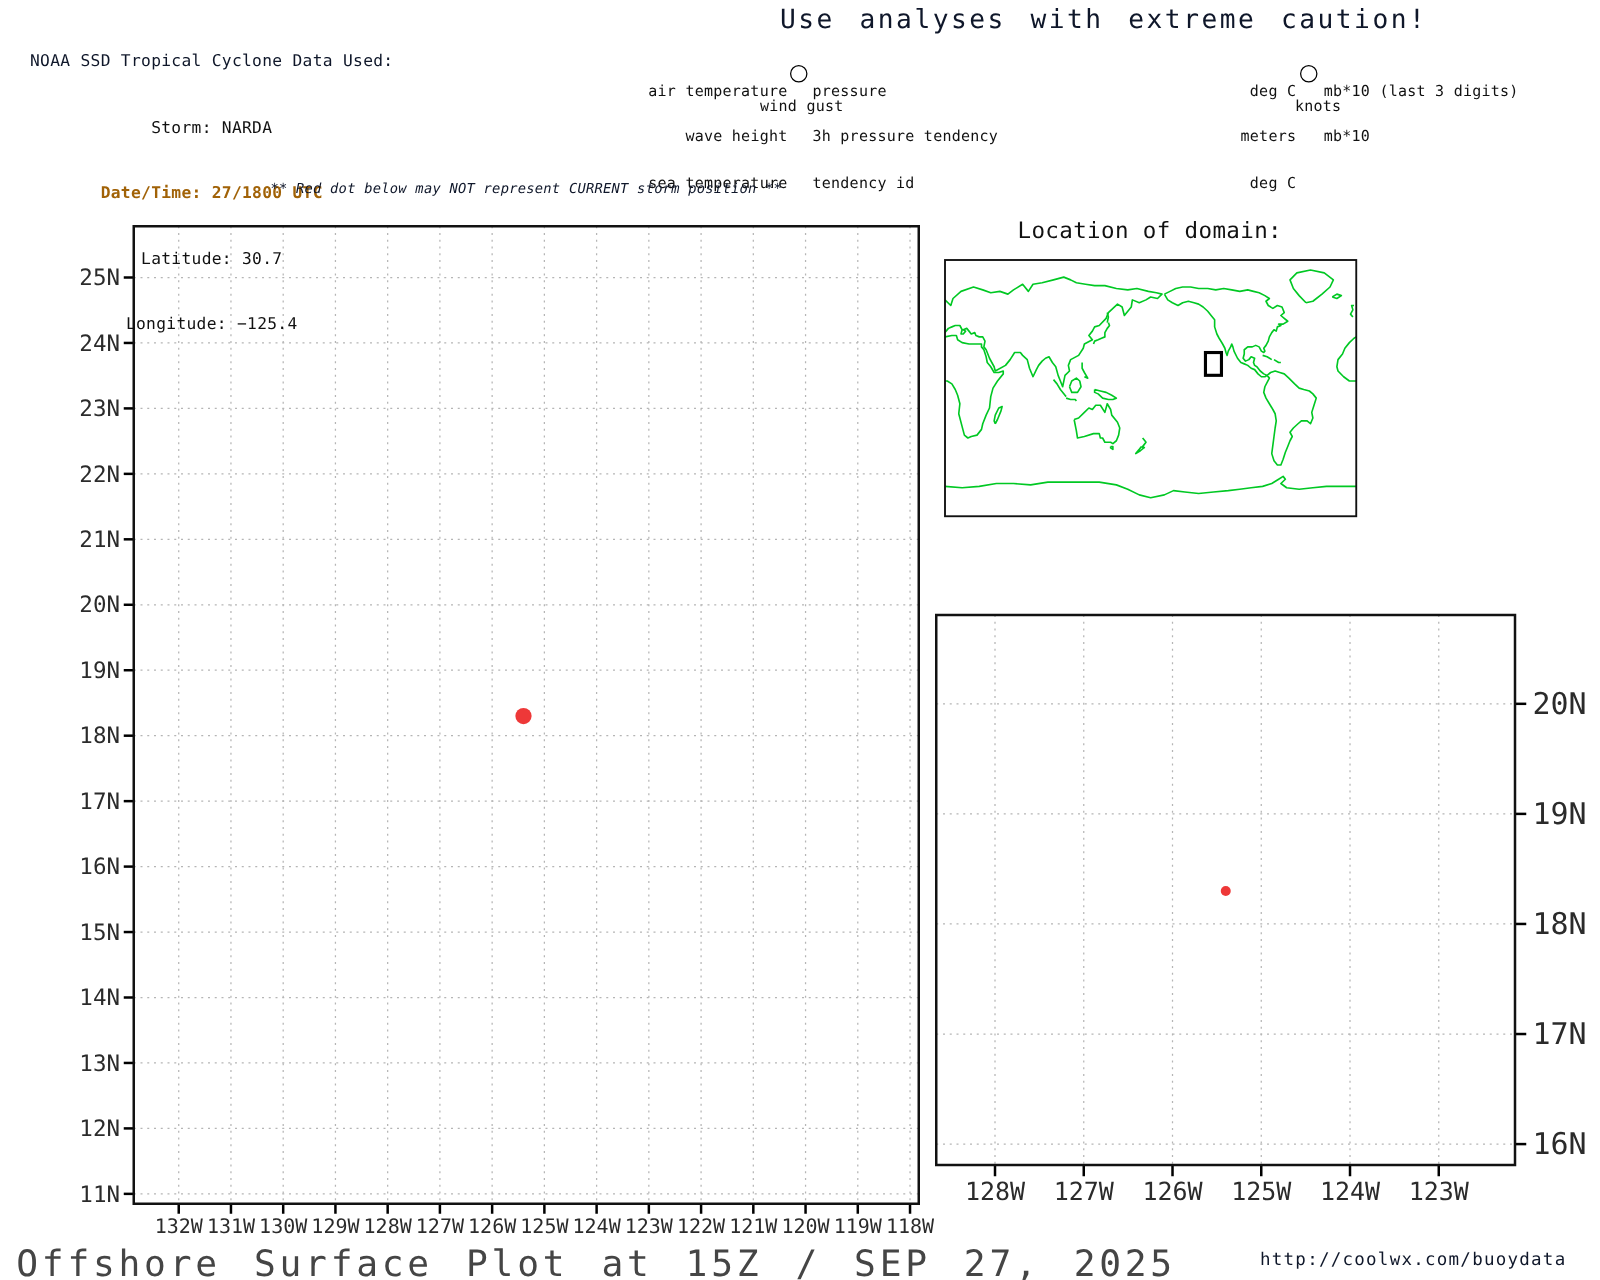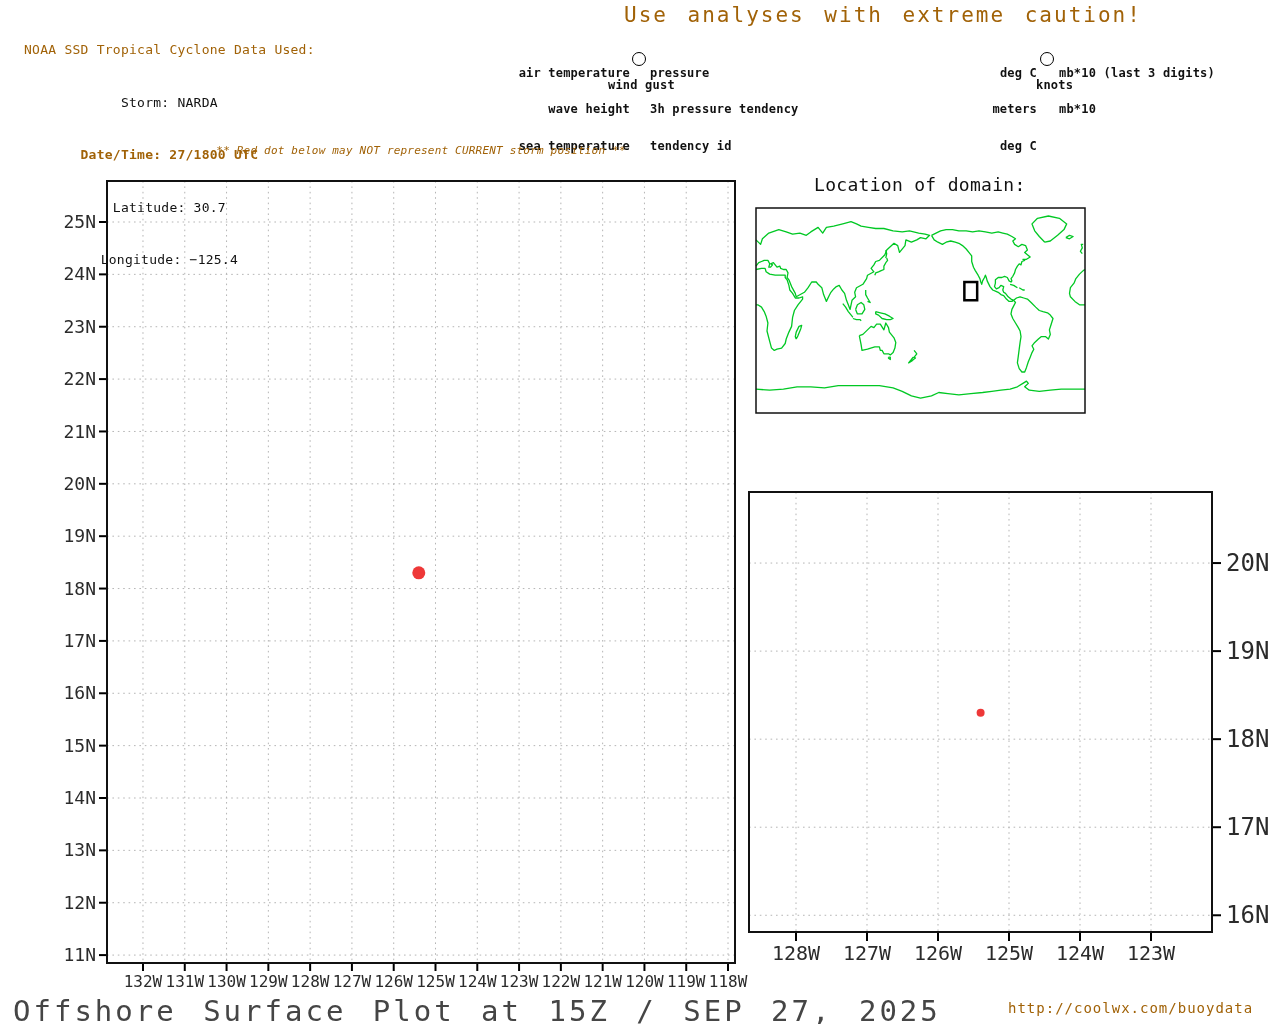--- a/index.html
+++ b/index.html
@@ -1,24 +1,24 @@
 <!DOCTYPE html>
 <html><head>
 <meta charset="utf-8">
 <style>
   html,body{margin:0;padding:0;background:#fff;}
   #canvas{position:relative;width:1280px;height:1024px;background:#fff;overflow:hidden;
           font-family:"DejaVu Sans Mono","Liberation Mono",monospace;color:#111;}
   #plots{position:absolute;left:0;top:0;}
   .abs{position:absolute;white-space:pre;}
-  .red{color:#a16207;}
+  .red{color:#0f172a;}
   .deepred{color:#a16207;font-weight:bold;}
   .info{font-size:13px;letter-spacing:.25px;line-height:17.5px;}
   .caution{font-size:21px;letter-spacing:2px;word-spacing:5px;}
-  .leg{font-size:12px;line-height:12.3px;letter-spacing:.2px;font-weight:bold;}
+  .leg{font-size:12px;line-height:12.3px;letter-spacing:.2px;}
   .leg-col-r{text-align:right;}
   .circle-ic{position:absolute;width:12px;height:12px;border:1.6px solid #000;border-radius:50%;background:#fff;}
   .warn{font-size:11px;letter-spacing:.2px;text-align:center;font-style:italic;}
   .inset-title{font-size:18px;letter-spacing:.3px;}
   .footer-title{font-size:29px;letter-spacing:3px;word-spacing:6px;color:#454545;}
   .footer-url{font-size:14px;letter-spacing:1px;}
 </style>
 </head>
 <body>
 

